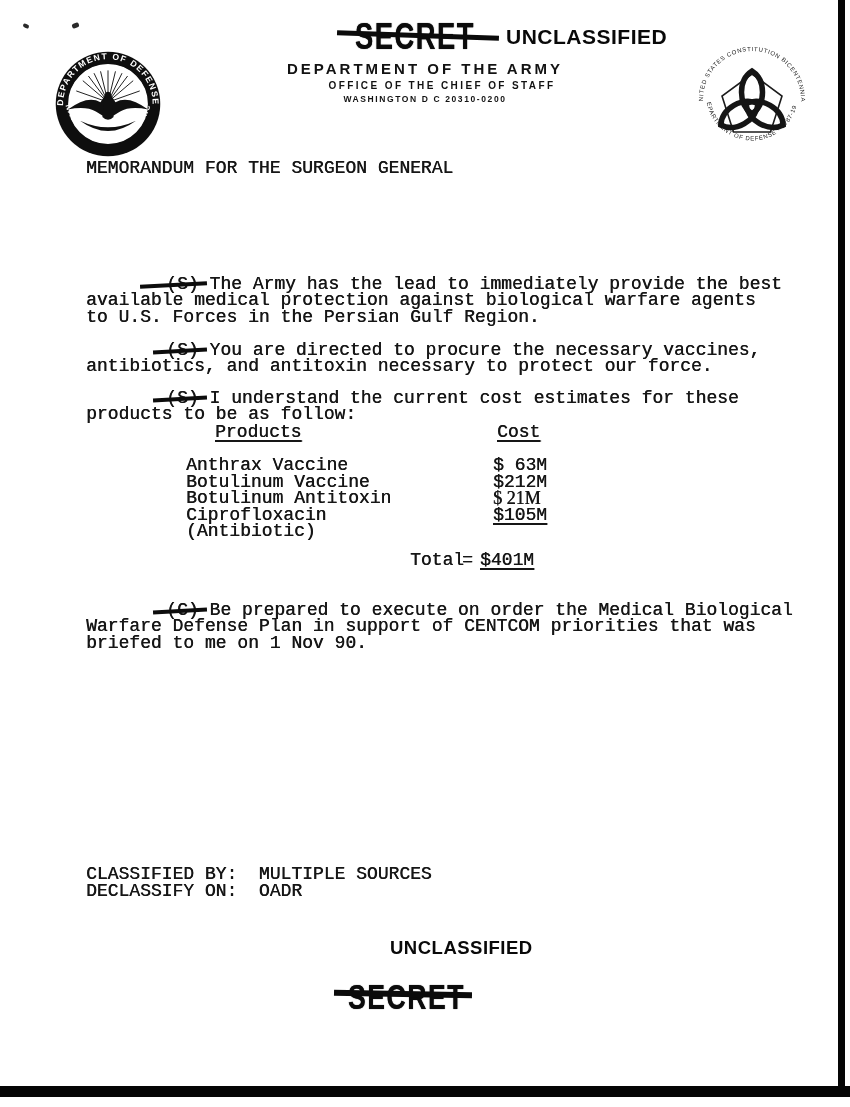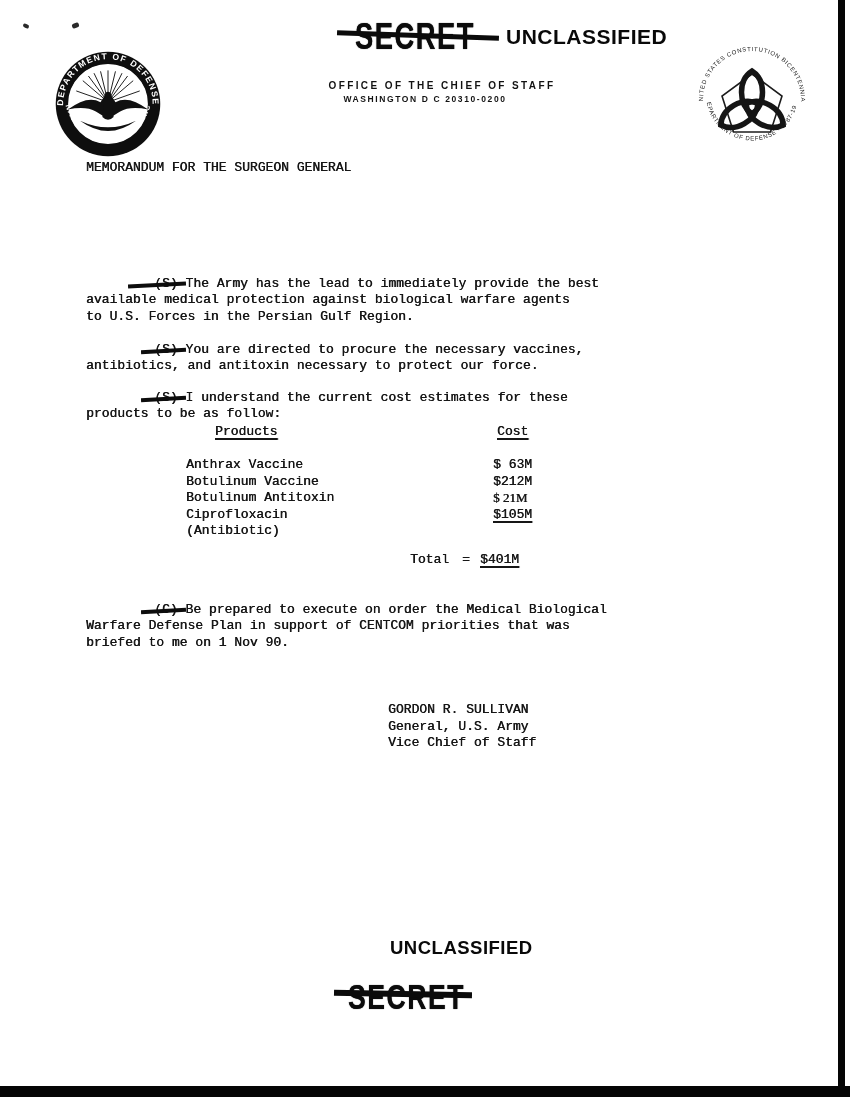--- a/index.html
+++ b/index.html
@@ -8,21 +8,21 @@
     width:850px;height:1107px;
     margin:0 auto;
     background:#ffffff;
     overflow:hidden;
     font-family:"Liberation Mono","DejaVu Sans Mono",monospace;
     color:#161616;
   }
   
   .mono{
     position:absolute;
-    font-size:13px;
+    font-size:18px;
     line-height:16.6px;
     white-space:pre;
     letter-spacing:0px;
     text-shadow:0.4px 0 0 currentColor;
   }
   .para{left:86px;}
   .marker{position:relative;display:inline-block;margin-left:37px;}
   .marker::after{
     content:"";position:absolute;left:-13px;right:-9px;top:7px;height:3.6px;
     background:#0d0d0d;transform:rotate(-3deg);
@@ -62,20 +62,21 @@
 
 <div class="page">
 
   <div class="speck" style="left:23px;top:24px;width:6px;height:4px;transform:rotate(25deg);"></div>
   <div class="speck" style="left:72px;top:23px;width:7px;height:5px;transform:rotate(-20deg);"></div>
 
   <div class="stamp-secret" style="left:355px;top:19px;">SECRET</div>
   <div class="strike-line" style="left:337px;top:33px;width:162px;height:4.5px;transform:rotate(2deg);"></div>
   <div class="stamp-unclass" style="left:506px;top:26px;font-size:21px;">UNCLASSIFIED</div>
 
+  <div class="letterhead lh1">DEPARTMENT OF THE ARMY</div>
   <div class="letterhead lh2">OFFICE OF THE CHIEF OF STAFF</div>
   <div class="letterhead lh3">WASHINGTON D C  20310-0200</div>
 
   <svg style="position:absolute;left:52px;top:48px;" width="112" height="112" viewBox="0 0 120 120">
     <circle cx="60" cy="60" r="56" fill="#0e0e0e"></circle>
     <circle cx="60" cy="60" r="43.5" fill="#ffffff" stroke="#0e0e0e" stroke-width="1.5"></circle>
     <defs>
       <path id="dodTop" d="M 12,60 A 48,48 0 1 1 108,60"></path>
       <path id="dodBottom" d="M 14,58 A 46.5,46.5 0 0 0 106,58"></path>
     </defs>
@@ -169,24 +170,23 @@
     <div class="mono tbl-cell" style="left:462px;top:552px;">=</div>
     <div class="mono tbl-cell u" style="left:480px;top:552px;">$401M</div>
   </div>
 
   <div class="mono para" style="top:585px;">
     <span class="marker">(C)</span><span> Be prepared to execute on order the Medical Biological
 Warfare Defense Plan in support of CENTCOM priorities that was
 briefed to me on 1 Nov 90.</span>
   </div>
 
-  <div class="mono" style="left:388px;top:702px;">GORDON R. SULLIVAN
-General, U.S. Army
-Vice Chief of Staff</div>
 
+  <div class="mono" style="left:86px;top:866px;">CLASSIFIED BY:  MULTIPLE SOURCES
+DECLASSIFY ON:  OADR</div>
 
   <div class="stamp-unclass" style="left:390px;top:939px;font-size:18.5px;">UNCLASSIFIED</div>
 
   <div class="stamp-secret" style="left:348px;top:979px;font-size:35px;">SECRET</div>
   <div class="strike-line" style="left:334px;top:991px;width:138px;height:5.5px;transform:rotate(1deg);"></div>
 
   <div class="scan-bar" style="left:838px;top:0;width:7px;height:1094px;"></div>
   <div class="scan-bar" style="left:0;top:1086px;width:850px;height:11px;"></div>
 
 </div>

